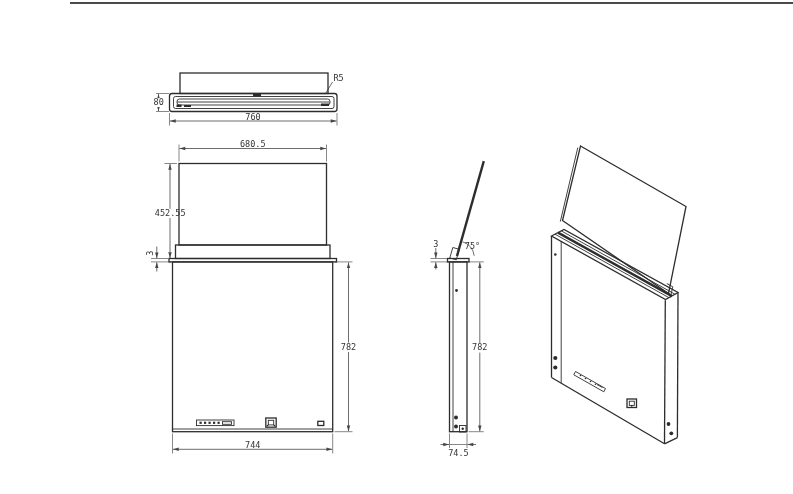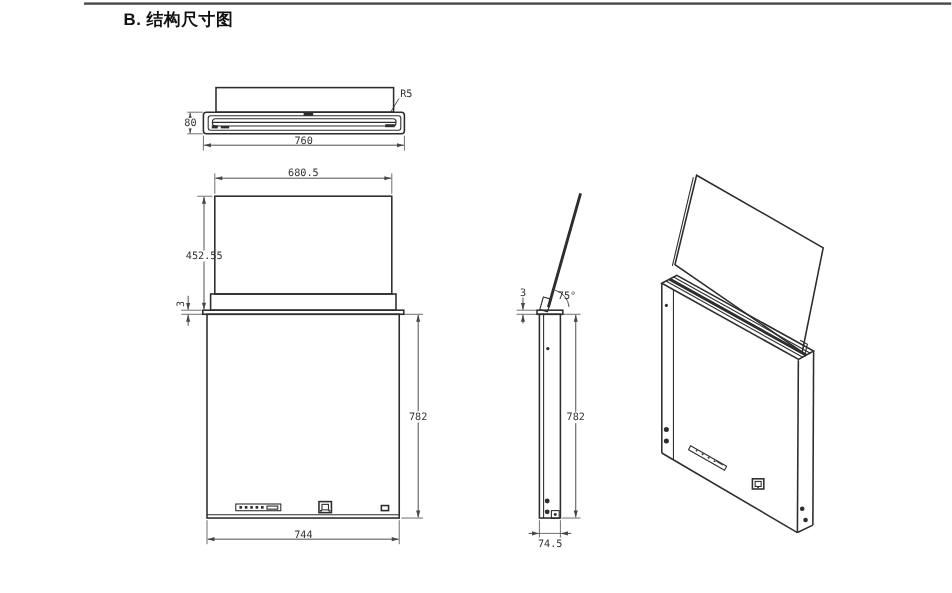--- a/index.html
+++ b/index.html
@@ -17,23 +17,20 @@
   .ext{stroke:#555;stroke-width:0.7;fill:none;}
   .dk{fill:#2d2d2d;stroke:none;}
   .bg{fill:#ffffff;stroke:none;}
   text.dimtxt{font:8.5px "DejaVu Sans Mono",monospace;fill:#333;}
 </style>
 </head>
 <body>
 
 <div id="stage">
   <div id="top-rule"></div>
-  <div id="title">
-    <span class="b">B.</span><span class="cn">结构尺寸图</span>
-  </div>
 
   <svg width="793" height="494" viewBox="0 0 793 494">
     <defs>
       <marker id="arw" viewBox="0 0 10 10" refX="9.5" refY="5" markerWidth="8" markerHeight="8" orient="auto-start-reverse">
         <path d="M0.5,2.3 L9.5,5 L0.5,7.7 Z" fill="#474747"></path>
       </marker>
     </defs>
 
     <g>
 

